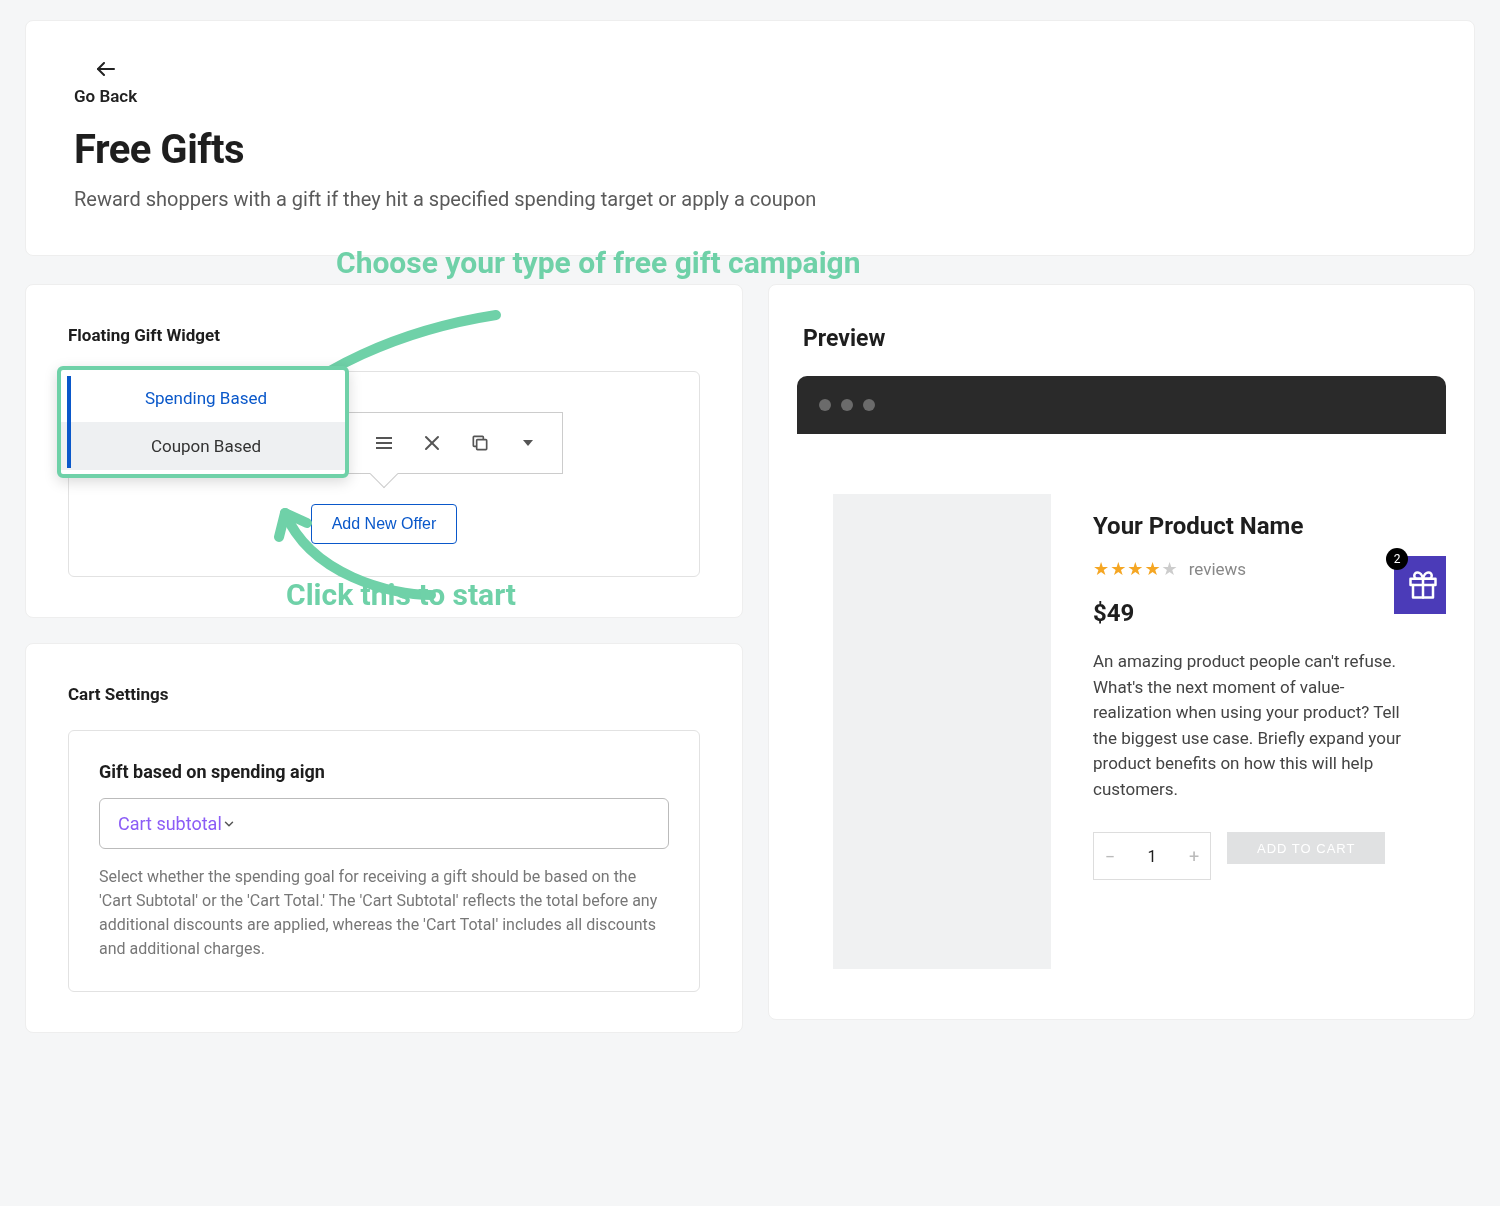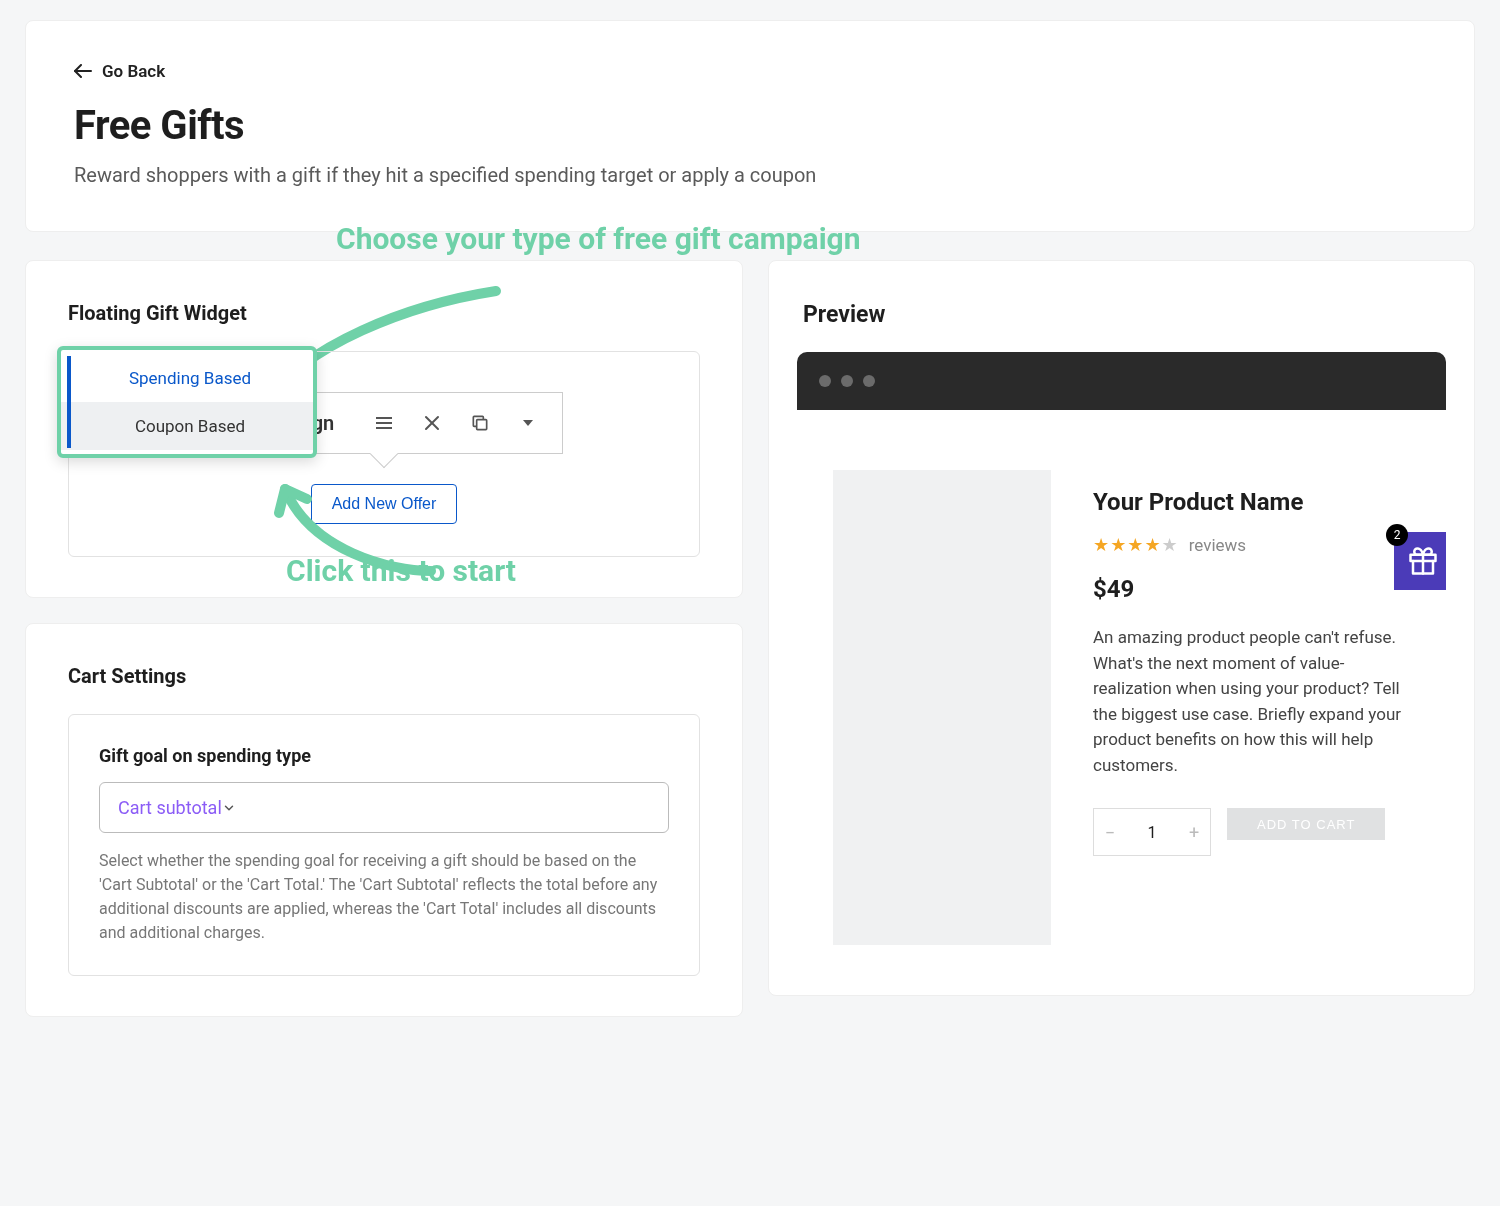--- a/index.html
+++ b/index.html
@@ -20,20 +20,21 @@
     margin-top: 20px;
   }
   .go-back {
     display: inline-flex;
     align-items: center;
     gap: 10px;
     font-size: 17px;
     font-weight: 600;
     color: #222;
     cursor: pointer;
+    flex-direction: column;
   }
   .page-title {
     font-size: 40px;
     font-weight: 700;
     margin-top: 20px;
     letter-spacing: -0.5px;
   }
   .page-subtitle {
     font-size: 20px;
     color: #5a5a5a;
@@ -86,21 +87,21 @@
     gap: 25px;
   }
   .right-col {
     flex: 1;
   }
   .section-card {
     padding: 40px 42px;
     position: relative;
   }
   .section-title {
-    font-size: 20px;
+    font-size: 17px;
     font-weight: 700;
     margin-bottom: 26px;
   }
   .widget-box {
     border: 1px solid #e2e2e2;
     border-radius: 6px;
     padding: 40px 22px 32px;
     text-align: center;
     position: relative;
   }
@@ -152,21 +153,21 @@
     background: #fff;
     padding: 10px 20px;
     border-radius: 4px;
     font-size: 16px;
     cursor: pointer;
   }
   .dropdown-menu {
     position: absolute;
     top: -6px;
     left: -12px;
-    width: 260px;
+    width: 292px;
     background: #fff;
     border: 4px solid #6fd1a8;
     border-radius: 6px;
     box-shadow: 0 4px 14px rgba(0,0,0,0.15);
     z-index: 5;
     padding: 4px 0;
   }
   .dropdown-inner-stripe {
     position: absolute;
     left: 6px; top: 6px; bottom: 6px;
@@ -374,21 +375,21 @@
       <svg class="arrow" style="left:245px; top:210px;" width="200" height="110" viewBox="0 0 200 110">
         <path d="M160 100 C 120 100, 40 80, 14 18" stroke="#6fd1a8" stroke-width="10" fill="none" stroke-linecap="round"></path>
         <path d="M14 18 L8 42 M14 18 L36 28" stroke="#6fd1a8" stroke-width="10" fill="none" stroke-linecap="round"></path>
       </svg>
       <div class="annotation ann-bottom">Click this to start</div>
     </div>
 
     <div class="card section-card cart-settings">
       <h2 class="section-title">Cart Settings</h2>
       <div class="inner-box">
-        <div class="field-label">Gift goal on spending type</div>
+        <div class="field-label">Gift based on spending aign</div>
         <div class="select-box">
           <span>Cart subtotal</span>
           <svg class="chevron-down-svg" viewBox="0 0 24 24" fill="none" stroke="#555" stroke-width="2.5" stroke-linecap="round" stroke-linejoin="round">
               <polyline points="6 9 12 15 18 9"></polyline>
             </svg>
         </div>
         <p class="help-text">Select whether the spending goal for receiving a gift should be based on the 'Cart Subtotal' or the 'Cart Total.' The 'Cart Subtotal' reflects the total before any additional discounts are applied, whereas the 'Cart Total' includes all discounts and additional charges.</p>
       </div>
     </div>
   </div>

